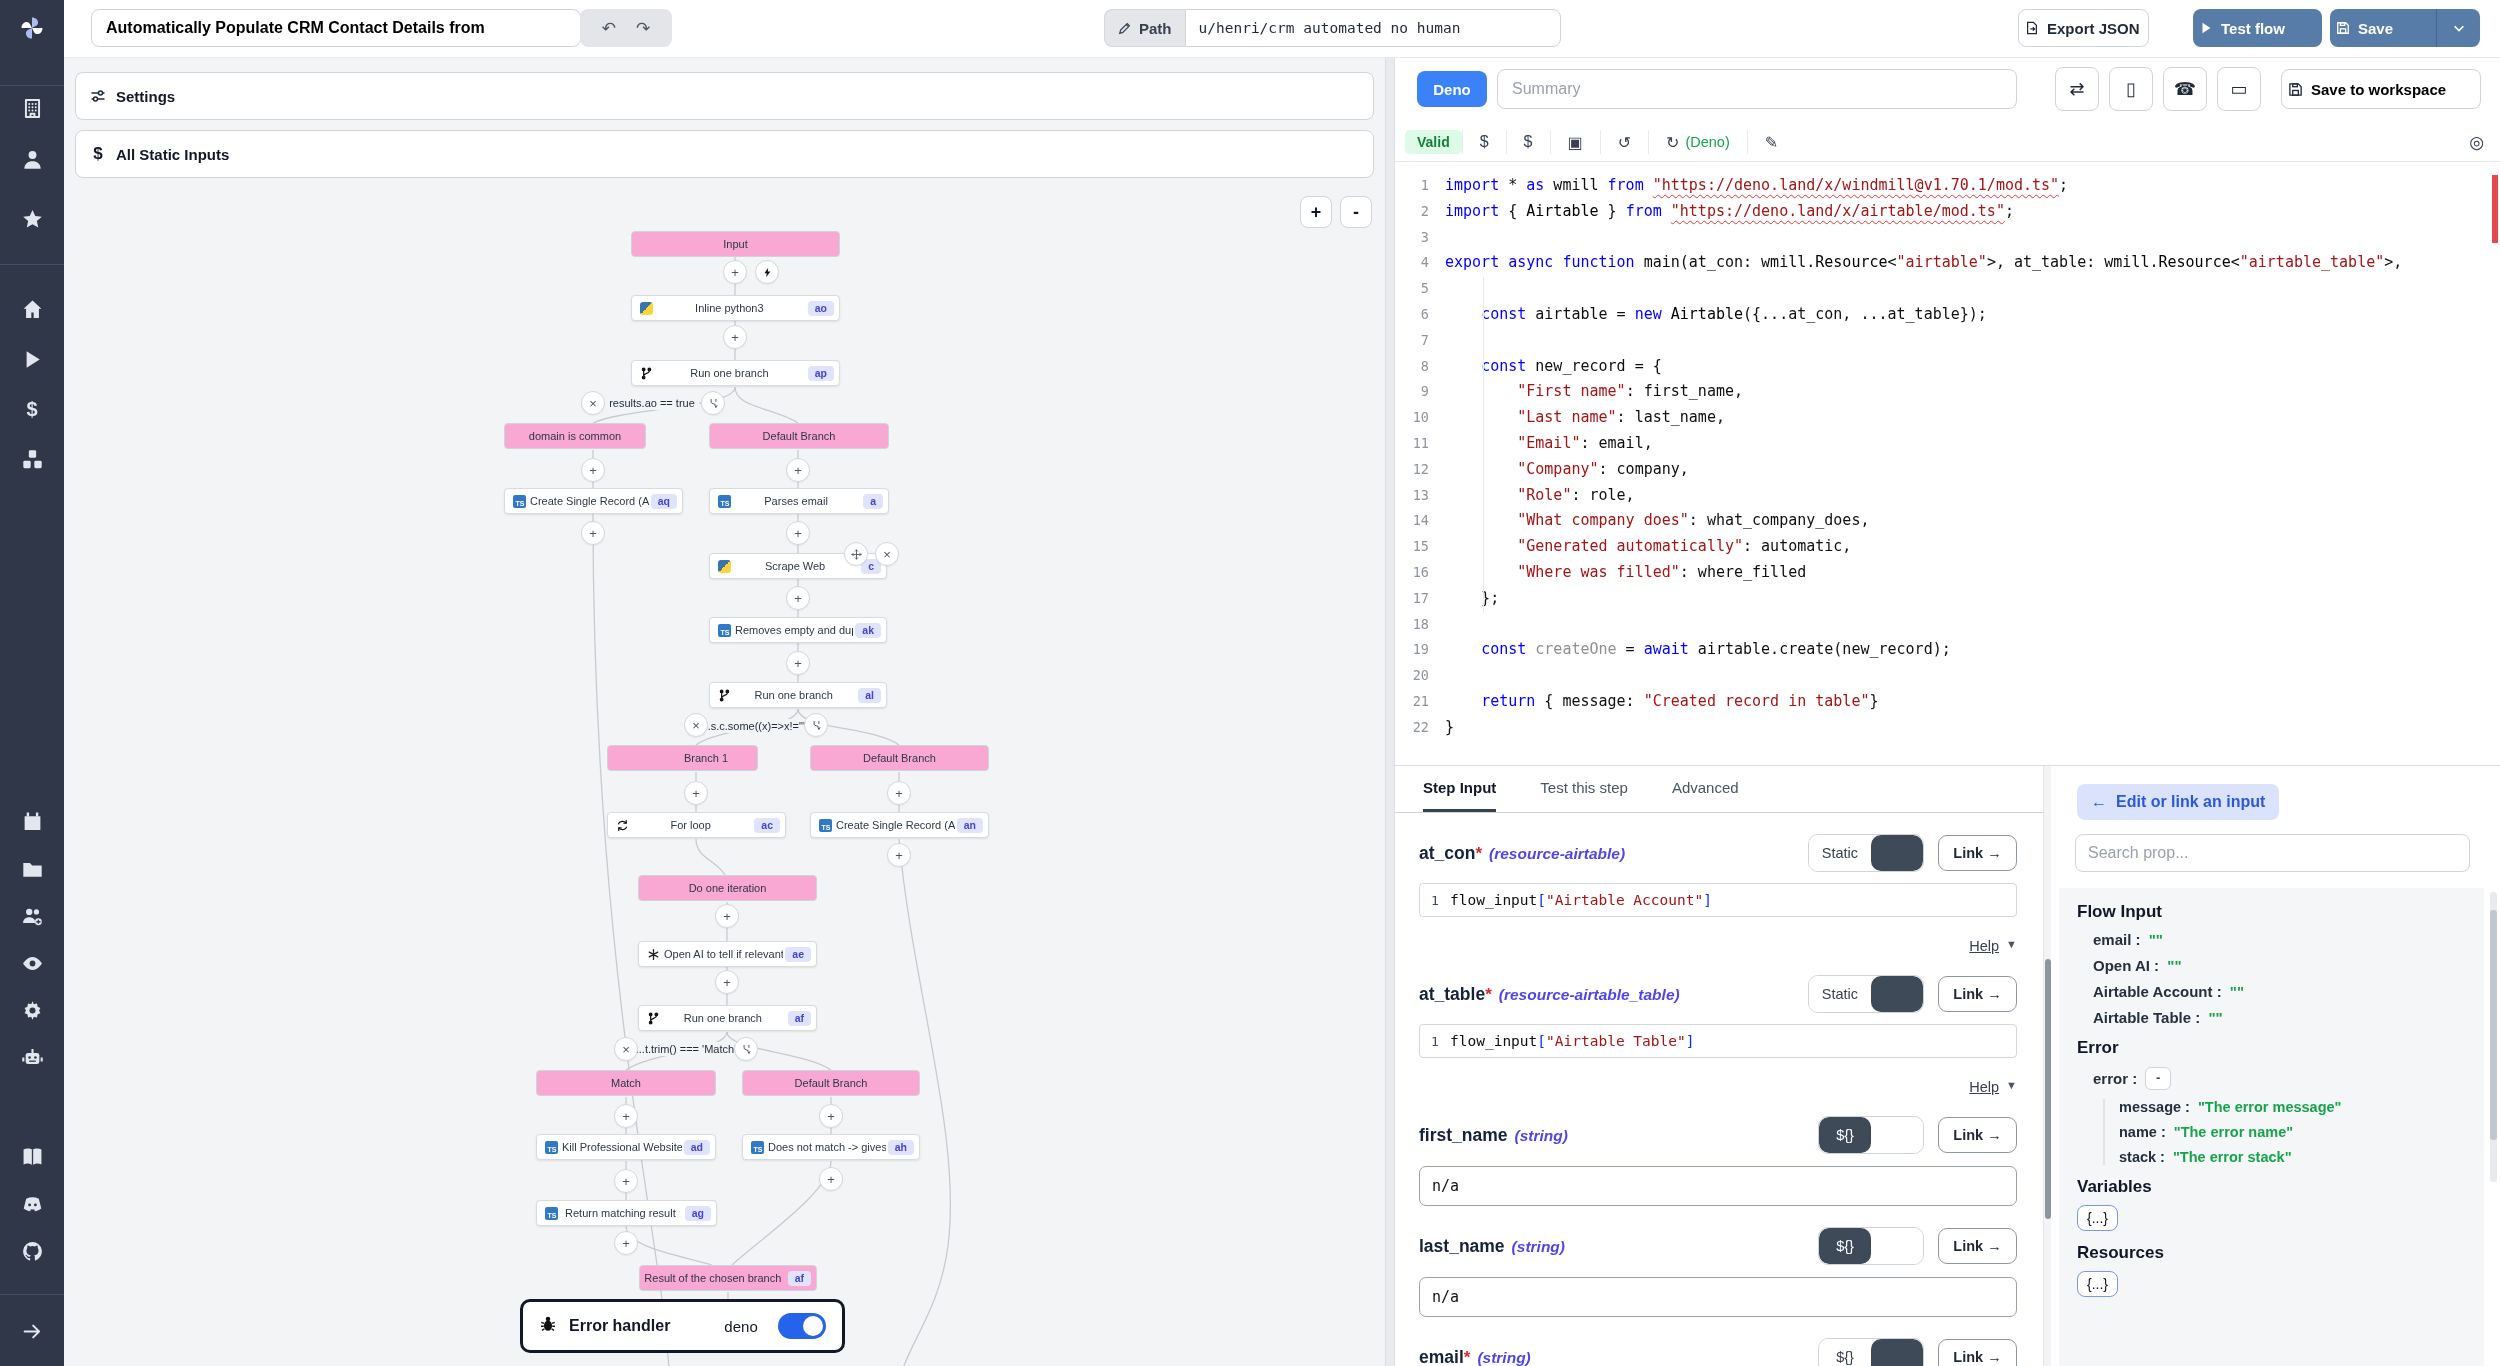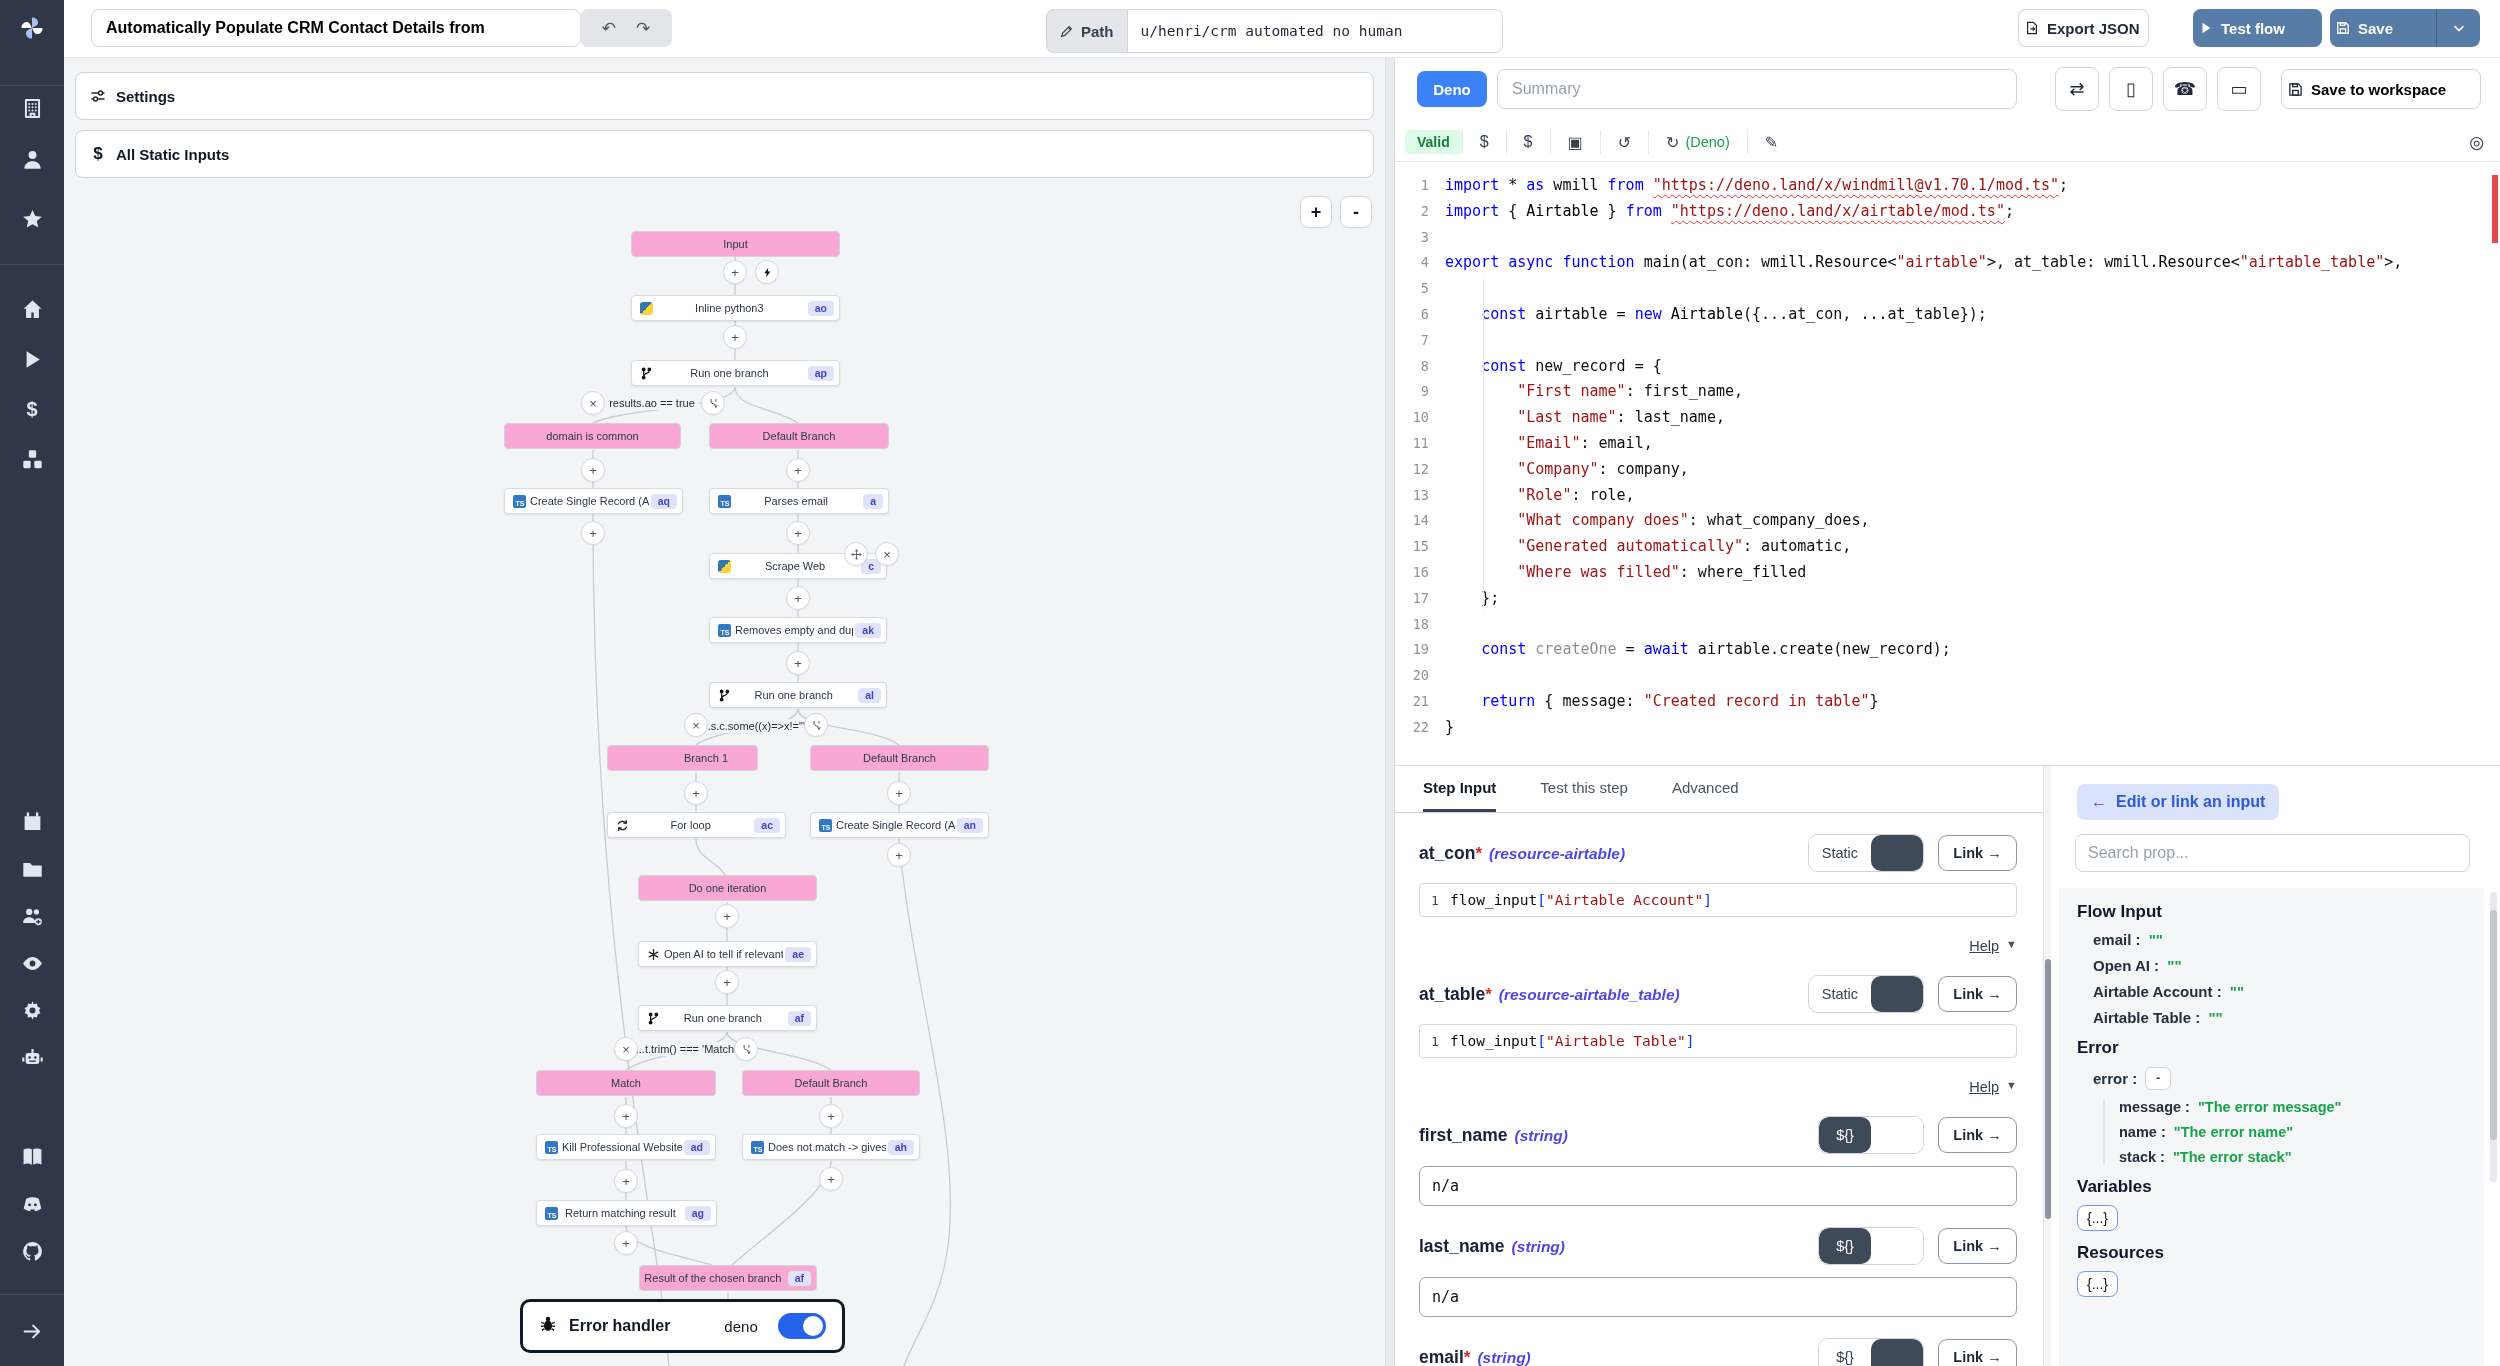--- a/index.html
+++ b/index.html
@@ -14,21 +14,21 @@
   .sb-sep{position:absolute;left:0;width:100%;height:1px;background:#434c60;}
   
   .topbar{position:absolute;left:64px;top:0;right:0;height:57px;background:#fff;
           border-bottom:1px solid #e7e9ee;z-index:20;}
   .title-box{position:absolute;left:27px;top:9px;width:460px;height:36px;border:1px solid #cfd4da;
              border-radius:8px;padding:0 14px;font-weight:700;font-size:16px;line-height:36px;
              white-space:nowrap;overflow:hidden;background:#fff;}
   .undoredo{position:absolute;left:516px;top:9px;width:92px;height:38px;background:#e3e5e9;
             border-radius:8px;display:flex;align-items:center;justify-content:center;gap:20px;
             color:#4b5563;font-size:17px;}
-  .pathgrp{position:absolute;left:982px;top:9px;height:44px;display:flex;}
+  .pathgrp{position:absolute;left:1040px;top:9px;height:38px;display:flex;}
   .path-chip{background:#e4e6ea;border:1px solid #d5d8de;border-right:none;border-radius:8px 0 0 8px;
              display:flex;align-items:center;gap:7px;padding:0 13px;font-weight:700;font-size:15px;color:#374151;}
   .path-chip svg{width:14px;height:14px;}
   .path-input{width:348px;border:1px solid #cfd4da;border-radius:0 8px 8px 0;padding:0 13px;
               font-family:"DejaVu Sans Mono",monospace;font-size:14.5px;color:#1f2937;outline:none;}
   .btn{display:flex;align-items:center;gap:8px;font-weight:700;
        font-size:15px;border-radius:8px;cursor:pointer;box-sizing:border-box;}
   .btn-outline{position:absolute;right:351px;top:9px;width:131px;height:38px;background:#fff;
                border:1px solid #cfd4da;color:#1f2937;}
   .btn-blue{background:#587ca8;color:#fff;border:none;}
@@ -401,21 +401,21 @@
             <svg viewBox="0 0 16 16" fill="none" stroke="#111" stroke-width="1.5">
               <circle cx="4.5" cy="3" r="1.6" fill="#111"></circle>
               <circle cx="11.5" cy="3" r="1.6" fill="#111"></circle>
               <circle cx="4.5" cy="13" r="1.6" fill="#111"></circle>
               <path d="M4.5 4.8v6.4M11.5 4.8c0 3.6-7 2.4-7 6.4"></path>
             </svg>
           </span>
           <span class="nlabel">Run one branch</span>
           <span class="nbadge">ap</span>
         </div>
-        <div class="node node-header" style="left: 440px; top: 237px; width: 177px;">
+        <div class="node node-header" style="left: 440px; top: 237px; width: 142px;">
           <span class="nlabel">domain is common</span>
         </div>
         <div class="node node-action" style="left: 440px; top: 302px; width: 179px;">
           <span class="nicon">
             <span class="icon-ts">TS</span>
           </span>
           <span class="nlabel">Create Single Record (Airtable)</span>
           <span class="nbadge">aq</span>
         </div>
         <div class="node node-header" style="left: 645px; top: 237px; width: 180px;">

